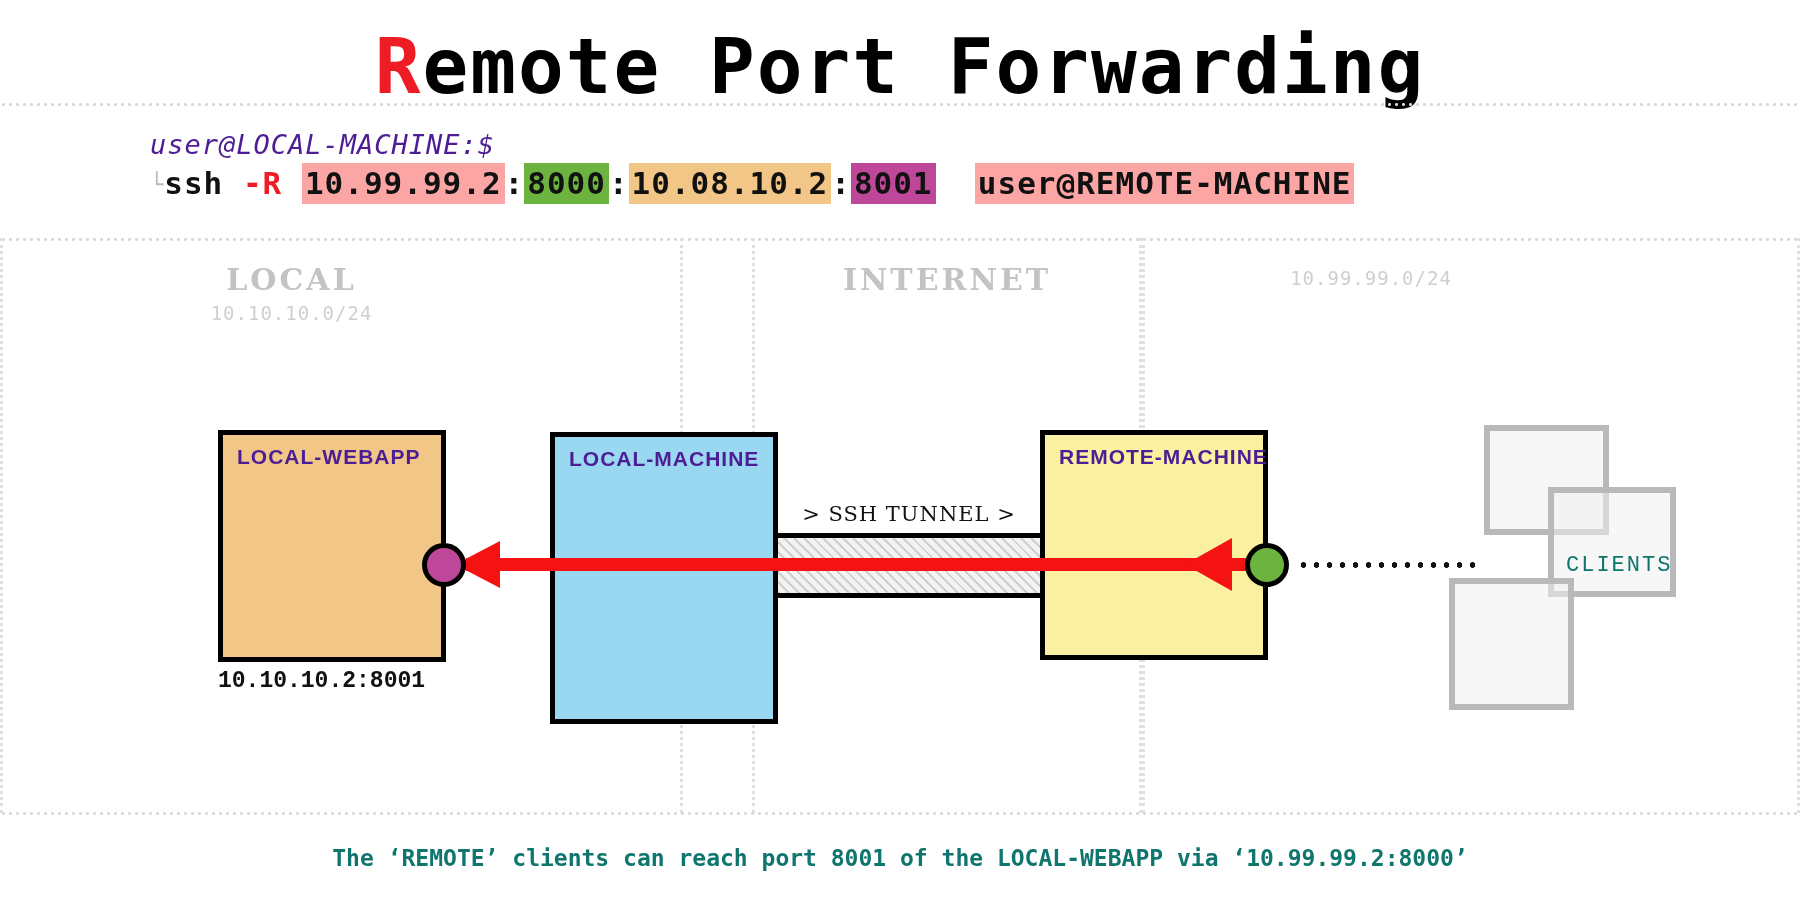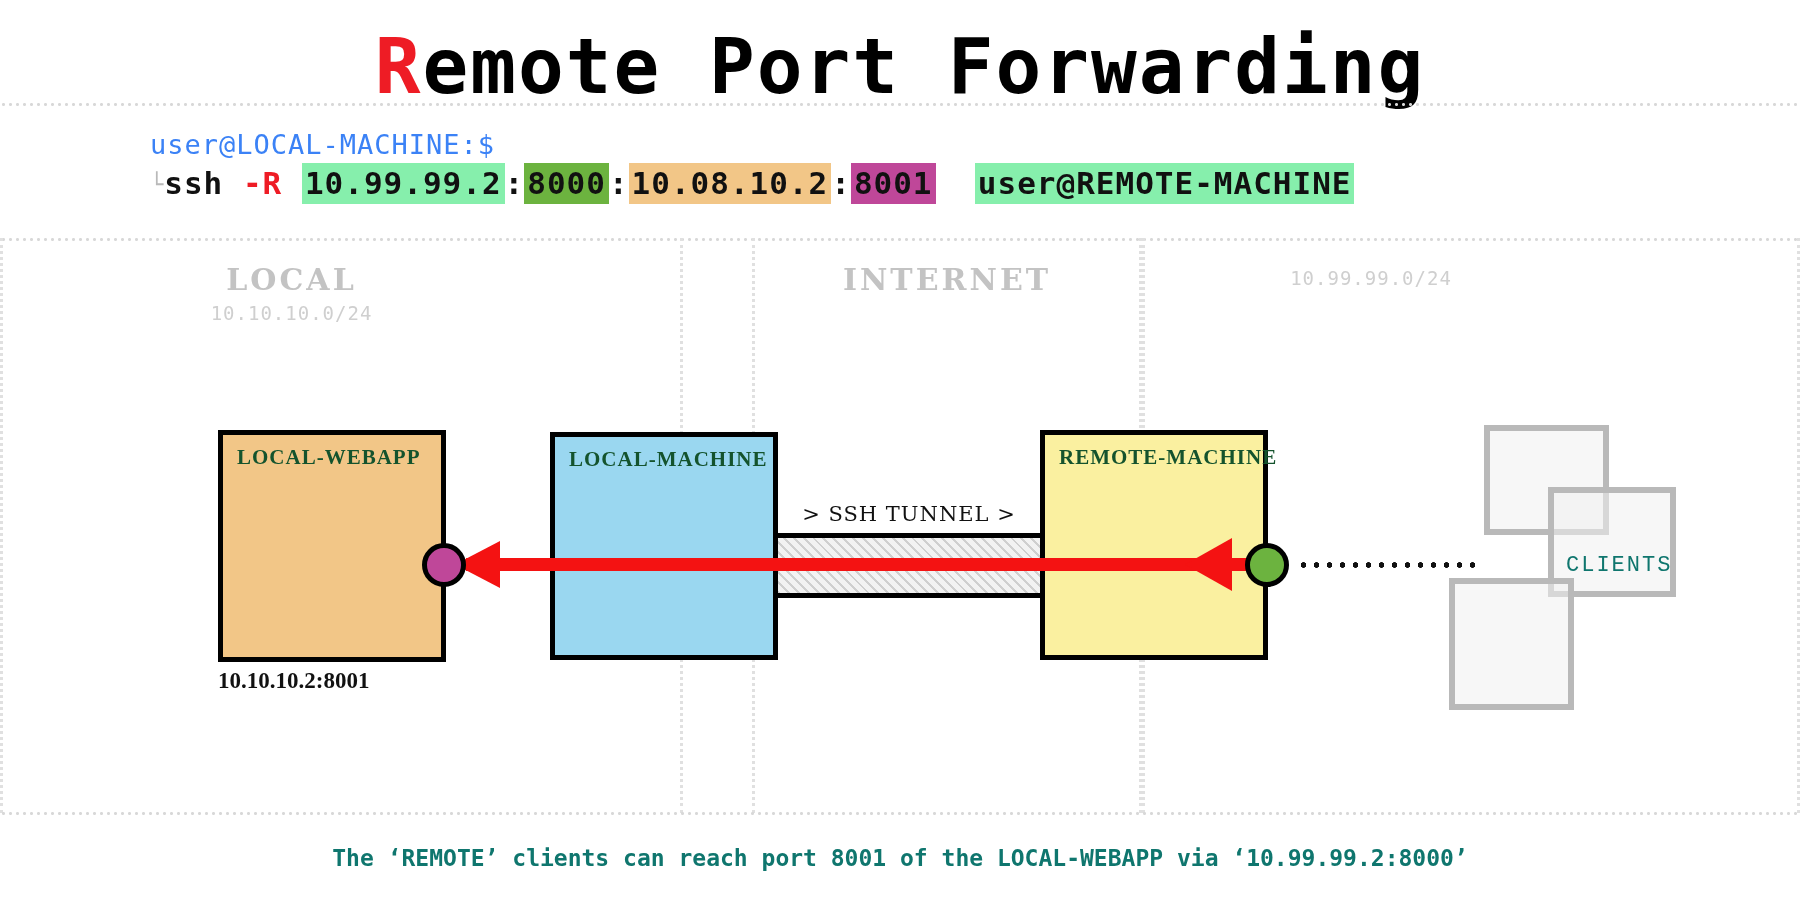--- a/index.html
+++ b/index.html
@@ -40,41 +40,42 @@
 
   
   #cmd-block {
     position: absolute;
     left: 150px; top: 128px;
     white-space: nowrap;
   }
   #cmd-prompt {
     font-family: "DejaVu Sans Mono", monospace;
     font-size: 27px;
-    color: #3b82f6;
+    color: #4c1d95;
     letter-spacing: 1px;
     line-height: 34px;
+    font-style: italic;
   }
   #cmd-line {
     font-family: "DejaVu Sans Mono", monospace;
     font-weight: bold;
     font-size: 31px;
     letter-spacing: 1px;
     line-height: 42px;
     color: #111111;
     white-space: nowrap;
   }
   #cmd-corner {
     color: #b9b9b9;
     font-weight: bold;
     font-size: 22px;
     vertical-align: 2px;
   }
   .hl { padding: 2px 3px 3px 3px; }
-  .hl-yellow  { background: #86efac; }
+  .hl-yellow  { background: #fca5a5; }
   .hl-green   { background: #6cb33f; }
   .hl-orange  { background: #f2c687; }
   .hl-magenta { background: #bf4799; }
   .flag-r { color: #ee1c25; }
 
   
   .zone {
     position: absolute;
     top: 238px; height: 575px;
     border-left: 3px dotted #e0e0e0;
@@ -110,34 +111,34 @@
   #zone-remote .zone-head   { left: -100px; }
 
   
   .node {
     position: absolute;
     border: 5px solid #000000;
   }
   .node-label {
     position: absolute;
     left: 14px; top: 10px;
-    font-family: Liberation Serif, serif;
+    font-family: Liberation Sans, sans-serif;
     font-weight: bold;
     font-size: 21px;
     letter-spacing: 1px;
-    color: #14532d;
+    color: #4c1d95;
     white-space: nowrap;
   }
   #node-webapp  { left: 218px; top: 430px; width: 228px; height: 232px; background: #f2c687; }
-  #node-localm  { left: 550px; top: 432px; width: 228px; height: 228px; background: #9ad7f0; }
+  #node-localm  { left: 550px; top: 432px; width: 228px; height: 292px; background: #9ad7f0; }
   #node-remotem { left: 1040px; top: 430px; width: 228px; height: 230px; background: #faf0a0; }
 
   .addr-label {
     position: absolute;
-    font-family: Liberation Serif, serif;
+    font-family: Liberation Mono, monospace;
     font-weight: bold;
     font-size: 23px;
     letter-spacing: 0px;
     color: #111111;
     white-space: nowrap;
     text-align: right;
   }
   #webapp-addr { left: 218px; top: 668px; }
 
   

